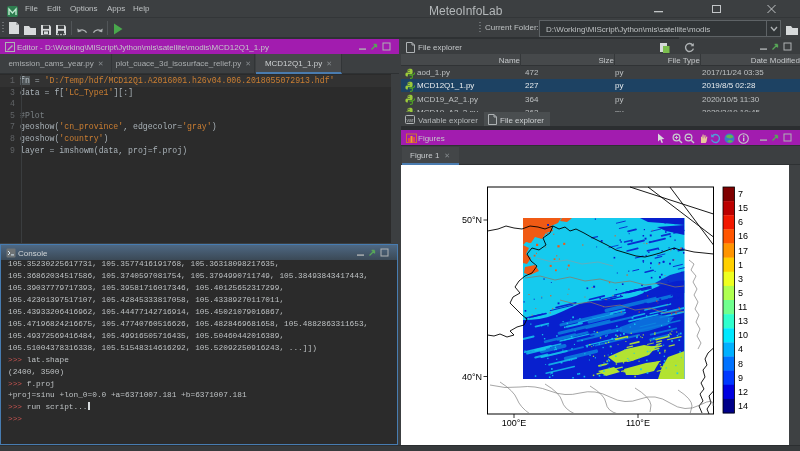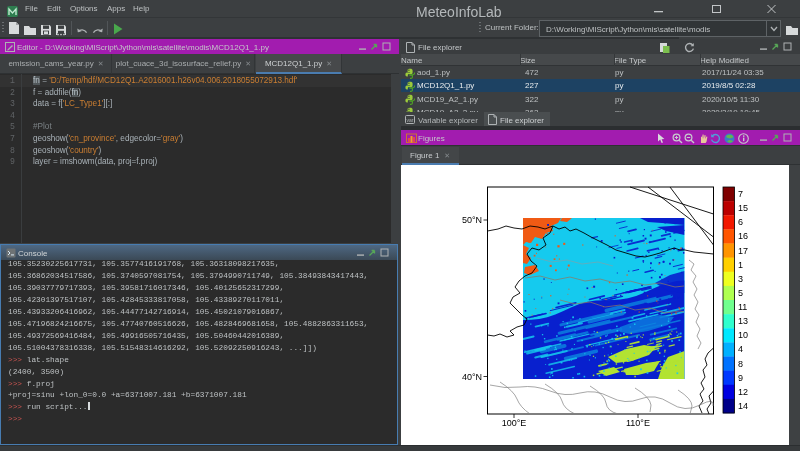--- a/index.html
+++ b/index.html
@@ -1,60 +1,60 @@
 <!DOCTYPE html>
 <html><head><meta charset="utf-8"><title>MeteoInfoLab</title>
 <style>
 *{margin:0;padding:0;box-sizing:border-box}
 html,body{width:800px;height:451px;overflow:hidden}
 body{background:#3C3F41;font-family:"Liberation Sans",sans-serif;position:relative;color:#BBBEC0}
 .abs{position:absolute}
 
 #titlebar{left:0;top:0;width:800px;height:18px;background:#3C3F41;border-bottom:1px solid #333638}
 #titlebar .menu{font-size:8px;color:#BDC0C2;position:absolute;top:4px}
-#apptitle{position:absolute;top:4px;left:416px;font-size:14px;color:#B4B8BA}
+#apptitle{position:absolute;top:4px;left:429px;font-size:12px;color:#B4B8BA}
 
 #toolbar{left:0;top:18px;width:679px;height:21px;background:#3C3F41;border-bottom:2px solid #2E3133}
 .tsep{position:absolute;top:3px;width:1px;height:14px;background:#515558}
 .grip{position:absolute;top:4px;width:2px;height:12px;background-image:repeating-linear-gradient(to bottom,#6A6E71 0,#6A6E71 1px,transparent 1px,transparent 3px)}
 
 .pheader{position:absolute;height:16px;background:#a21caf;border-bottom:1px solid #2E3133;font-size:8px;color:#C4C7C9}
 .pbtn{display:inline-block;margin-left:3px;vertical-align:top}
 .ptitle{position:absolute;left:17px;top:3.5px}
 .picon{position:absolute;left:5px;top:3px}
 .pbtns{position:absolute;right:8px;top:3px}
 
 #editor{left:0;top:39px;width:399px;height:204px;background:#2B2B2B}
 #edtabs{position:absolute;left:0;top:15px;width:399px;height:20px;background:#3C3F41;border-bottom:1px solid #2E3133}
 .edtab{position:absolute;top:0;height:20px;font-size:8px;color:#A9ADAF;padding-top:5px;text-align:center;border-right:1px solid #323537}
 .edtab .x{color:#84898C;margin-left:4px;font-size:7px}
 .edtab.act{background:#47494B;color:#CDD0D2;border-bottom:2px solid #4A7CB0}
 #codearea{position:absolute;left:0;top:35px;width:391px;height:169px;background:#2B2B2B;font-size:8.2px;line-height:11.6px;padding-top:1px}
 .crow{position:relative;height:11.6px;white-space:pre}
 .curline{background:#323232}
 .gut{display:inline-block;width:15px;text-align:right;color:#606366;font-family:"Liberation Mono",monospace}
-.ctext{font-family:Liberation Sans, sans-serif;color:#A9B2B8;margin-left:18px}
+.ctext{font-family:Liberation Mono, monospace;color:#A9B2B8;margin-left:5px}
 #gutline{position:absolute;left:21px;top:35px;width:1px;height:169px;background:#3A3D3F}
 #edscroll{position:absolute;left:391px;top:35px;width:8px;height:169px;background:#3C3F41}
 .st{color:#CC7F32}
 .cm{color:#7A8084}
 .op{color:#A9B2B8}
 .hl{background:#51575A;color:#B8C2C8}
 
 #console{left:0;top:244px;width:398px;height:201px;background:#2B2B2B;border:1px solid #477CB1}
 #chead{position:absolute;left:0;top:0;width:396px;height:15px;background:linear-gradient(#4E6883,#3B4956);font-size:8px;color:#D2D6D8}
 #cbody{position:absolute;left:7px;top:14px;width:390px;font-size:7.8px;line-height:11.95px;color:#BDC1C3}
 .cl{white-space:pre;font-family:"Liberation Mono",monospace}
 .red{color:#C75450}
 .cur{display:inline-block;width:2px;height:8px;background:#D8DCDE;vertical-align:-1px}
 
 #fexp{left:401px;top:39px;width:399px;height:73px;background:#3C3F41}
 #ftable{position:absolute;left:0;top:15px;width:399px}
 #fthead{height:12px;background:#46494B;border-bottom:1px solid #303335;font-size:8px;color:#C4C7C9}
-.fth{position:absolute;top:1.5px;text-align:left}
+.fth{position:absolute;top:1.5px;text-align:right}
 .fcol{position:absolute;top:0;width:1px;height:12px;background:#35383A}
 .frow{position:relative;height:13.2px;font-size:8px;color:#BDC0C2}
 .frow.sel{background:#1D4263;color:#E8EBED}
 .fcell{position:absolute;top:2.2px;white-space:nowrap}
 .fico{position:absolute;left:4px;top:1.5px}
 
 #rtabs{left:401px;top:112px;width:399px;height:14px;background:#3C3F41;font-size:8px;color:#B3B7B9}
 .rtab{position:absolute;top:0;height:14px}
 .rtab.act{background:#4A4E50;color:#CDD0D2}
 #rtabgap{left:401px;top:126px;width:399px;height:4px;background:#2B2E30}
@@ -157,21 +157,20 @@
             <rect x="1" y="1" width="7" height="7" fill="none" stroke="#AEB2B4" stroke-width="1"></rect>
           </svg></span></span>
   </div>
   <div id="edtabs">
     <div class="edtab" style="left:1px;width:111px">emission_cams_year.py<span class="x">✕</span></div>
     <div class="edtab" style="left:113px;width:142px">plot_cuace_3d_isosurface_relief.py<span class="x">✕</span></div>
     <div class="edtab act" style="left:256px;width:86px">MCD12Q1_1.py<span class="x">✕</span></div>
   </div>
   <div id="codearea">
 <div class="crow curline"><span class="gut">1</span><span class="ctext"><span class="hl">fn</span> <span class="op">=</span> <span class="st">'D:/Temp/hdf/MCD12Q1.A2016001.h26v04.006.2018055072913.hdf'</span></span></div>
-<div class="crow"><span class="gut">2</span><span class="ctext">f <span class="op">=</span> addfile(<span class="hl">fn</span>)</span></div>
 <div class="crow"><span class="gut">3</span><span class="ctext">data <span class="op">=</span> f[<span class="st">'LC_Type1'</span>][:]</span></div>
 <div class="crow"><span class="gut">4</span><span class="ctext"></span></div>
 <div class="crow"><span class="gut">5</span><span class="ctext"><span class="cm">#Plot</span></span></div>
 <div class="crow"><span class="gut">7</span><span class="ctext">geoshow(<span class="st">'cn_province'</span>, edgecolor=<span class="st">'gray'</span>)</span></div>
 <div class="crow"><span class="gut">8</span><span class="ctext">geoshow(<span class="st">'country'</span>)</span></div>
 <div class="crow"><span class="gut">9</span><span class="ctext">layer <span class="op">=</span> imshowm(data, proj=f.proj)</span></div>
   </div>
   <div id="gutline"></div>
   <div id="edscroll"></div>
 </div>
@@ -231,21 +230,21 @@
             <path d="M1.5,7.5 L6.5,2.5 M6.5,2.5 L3.6,2.5 M6.5,2.5 L6.5,5.4" stroke="#57A657" stroke-width="1.3" fill="none"></path>
           </svg></span><span class="pbtn"><svg width="9" height="9" viewBox="0 0 9 9">
             <rect x="1" y="1" width="7" height="7" fill="none" stroke="#AEB2B4" stroke-width="1"></rect>
           </svg></span></span>
   </div>
   <div id="ftable">
     <div id="fthead" style="position:relative">
       <span class="fth" style="left:0;width:119px">Name</span>
       <span class="fth" style="left:119px;width:94px">Size</span>
       <span class="fth" style="left:213px;width:86px">File Type</span>
-      <span class="fth" style="left:299px;width:100px">Help Modified</span>
+      <span class="fth" style="left:299px;width:100px">Date Modified</span>
       <span class="fcol" style="left:119px"></span>
         <span class="fcol" style="left:213px"></span>
         <span class="fcol" style="left:299px"></span>
     </div>
     <div class="frow">
         <span class="fico"><svg width="10" height="11" viewBox="0 0 10 11" style="">
             <path d="M5,0.8 C2.4,0.8 2.6,2 2.6,2.8 L2.6,4 5.1,4 5.1,4.5 1.9,4.5 C0.9,4.5 0.4,5.4 0.4,6.6 0.4,7.8 1,8.6 1.9,8.6 L2.8,8.6 2.8,7.4 C2.8,6.5 3.6,6 4.4,6 L6.6,6 C7.3,6 7.6,5.4 7.6,4.8 L7.6,2.6 C7.6,1.4 6.8,0.8 5,0.8 Z" fill="#9CCB3B"></path>
             <path d="M5,10.4 C7.6,10.4 7.4,9.2 7.4,8.4 L7.4,7.2 4.9,7.2 4.9,6.7 8.1,6.7 C9.1,6.7 9.6,5.8 9.6,4.6" fill="none" stroke="#50A625" stroke-width="1.1"></path>
             <circle cx="3.9" cy="2.2" r="0.6" fill="#2B2B2B"></circle>
           </svg></span>
@@ -265,21 +264,21 @@
         <span class="fcell" style="left:214px">py</span>
         <span class="fcell" style="left:301px">2019/8/5 02:28</span>
       </div>
     <div class="frow">
         <span class="fico"><svg width="10" height="11" viewBox="0 0 10 11" style="">
             <path d="M5,0.8 C2.4,0.8 2.6,2 2.6,2.8 L2.6,4 5.1,4 5.1,4.5 1.9,4.5 C0.9,4.5 0.4,5.4 0.4,6.6 0.4,7.8 1,8.6 1.9,8.6 L2.8,8.6 2.8,7.4 C2.8,6.5 3.6,6 4.4,6 L6.6,6 C7.3,6 7.6,5.4 7.6,4.8 L7.6,2.6 C7.6,1.4 6.8,0.8 5,0.8 Z" fill="#9CCB3B"></path>
             <path d="M5,10.4 C7.6,10.4 7.4,9.2 7.4,8.4 L7.4,7.2 4.9,7.2 4.9,6.7 8.1,6.7 C9.1,6.7 9.6,5.8 9.6,4.6" fill="none" stroke="#50A625" stroke-width="1.1"></path>
             <circle cx="3.9" cy="2.2" r="0.6" fill="#2B2B2B"></circle>
           </svg></span>
         <span class="fcell" style="left:16px">MCD19_A2_1.py</span>
-        <span class="fcell" style="left:124px">322</span>
+        <span class="fcell" style="left:124px">364</span>
         <span class="fcell" style="left:214px">py</span>
         <span class="fcell" style="left:301px">2020/10/5 11:30</span>
       </div>
     <div class="frow" style="height:6.5px;overflow:hidden">
         <span class="fico"><svg width="10" height="11" viewBox="0 0 10 11" style="">
             <path d="M5,0.8 C2.4,0.8 2.6,2 2.6,2.8 L2.6,4 5.1,4 5.1,4.5 1.9,4.5 C0.9,4.5 0.4,5.4 0.4,6.6 0.4,7.8 1,8.6 1.9,8.6 L2.8,8.6 2.8,7.4 C2.8,6.5 3.6,6 4.4,6 L6.6,6 C7.3,6 7.6,5.4 7.6,4.8 L7.6,2.6 C7.6,1.4 6.8,0.8 5,0.8 Z" fill="#9CCB3B"></path>
             <path d="M5,10.4 C7.6,10.4 7.4,9.2 7.4,8.4 L7.4,7.2 4.9,7.2 4.9,6.7 8.1,6.7 C9.1,6.7 9.6,5.8 9.6,4.6" fill="none" stroke="#50A625" stroke-width="1.1"></path>
             <circle cx="3.9" cy="2.2" r="0.6" fill="#2B2B2B"></circle>
           </svg></span>
         <span class="fcell" style="left:16px">MCD19_A2_2.py</span>

